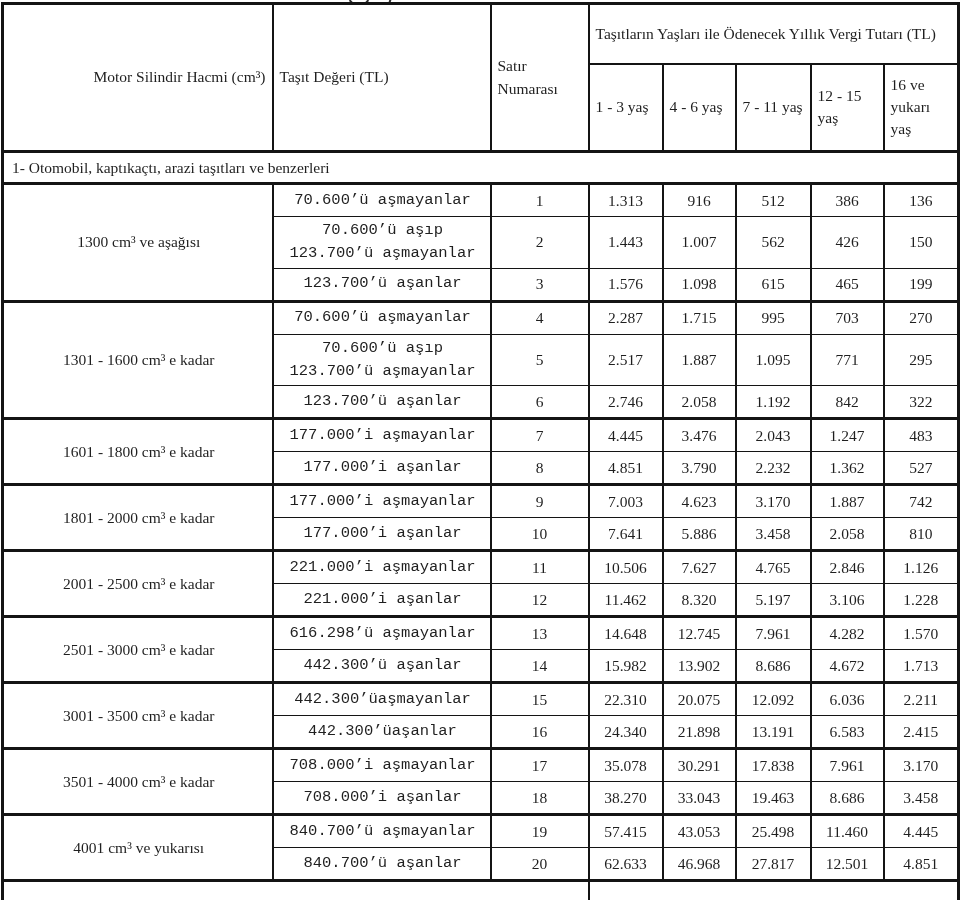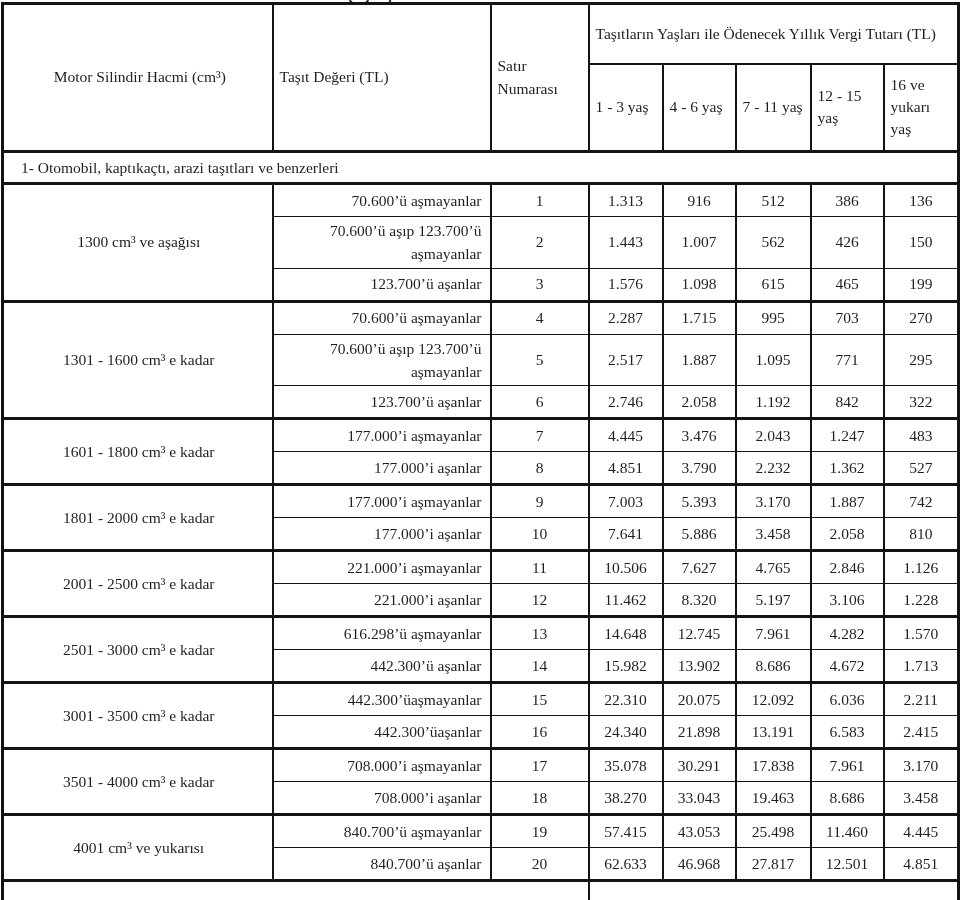--- a/index.html
+++ b/index.html
@@ -41,38 +41,38 @@
   th, td {
     border: 2px solid #141414;
     font-weight: normal;
     font-size: 15.5px;
     vertical-align: middle;
     overflow: hidden;
   }
   thead tr.hrow-a { height: 60px; }
   thead tr.hrow-b { height: 88px; }
   th { text-align: left; padding: 2px 6px; line-height: 1.45; }
-  th.h-engine { text-align: center; padding-left: 10px; }
+  th.h-engine { text-align: right; padding-left: 10px; }
 
   tr.section { height: 32px; }
   tr.section td {
     border-top: 3px solid #141414;
     border-bottom: 3px solid #141414;
     text-align: left;
-    padding: 2px 17px;
+    padding: 2px 8px;
     margin-left: 10px;
   }
 
   tbody tr { height: 33px; }
   tbody tr.tall { height: 44px; }
   tbody td { border-top-width: 1px; border-bottom-width: 1px; }
   tbody tr.group-start td { border-top-width: 3px; }
 
   td.engine-cell { text-align: center; padding: 2px 8px 2px 10px; }
-  td.range-cell  { text-align: right; padding: 2px 8px 2px 10px; line-height: 1.5; }
+  td.range-cell  { text-align: center; padding: 2px 8px 2px 10px; line-height: 1.5; font-family: Liberation Mono, monospace; }
   td.rowno-cell  { text-align: center; }
   td.tax-cell    { text-align: center; }
 
   tr.partial { height: 24px; }
   tr.partial td { border-top-width: 3px; border-bottom: none; }
 </style>
 </head>
 <body>
 
 <div id="page">
@@ -186,21 +186,21 @@
           <td class="tax-cell">3.790</td>
           <td class="tax-cell">2.232</td>
           <td class="tax-cell">1.362</td>
           <td class="tax-cell">527</td>
         </tr>
         <tr class="group-start">
           <td class="engine-cell" rowspan="2">1801 - 2000 cm³ e kadar</td>
           <td class="range-cell">177.000’i aşmayanlar</td>
           <td class="rowno-cell">9</td>
           <td class="tax-cell">7.003</td>
-          <td class="tax-cell">5.393</td>
+          <td class="tax-cell">4.623</td>
           <td class="tax-cell">3.170</td>
           <td class="tax-cell">1.887</td>
           <td class="tax-cell">742</td>
         </tr>
         <tr>
           <td class="range-cell">177.000’i aşanlar</td>
           <td class="rowno-cell">10</td>
           <td class="tax-cell">7.641</td>
           <td class="tax-cell">5.886</td>
           <td class="tax-cell">3.458</td>

